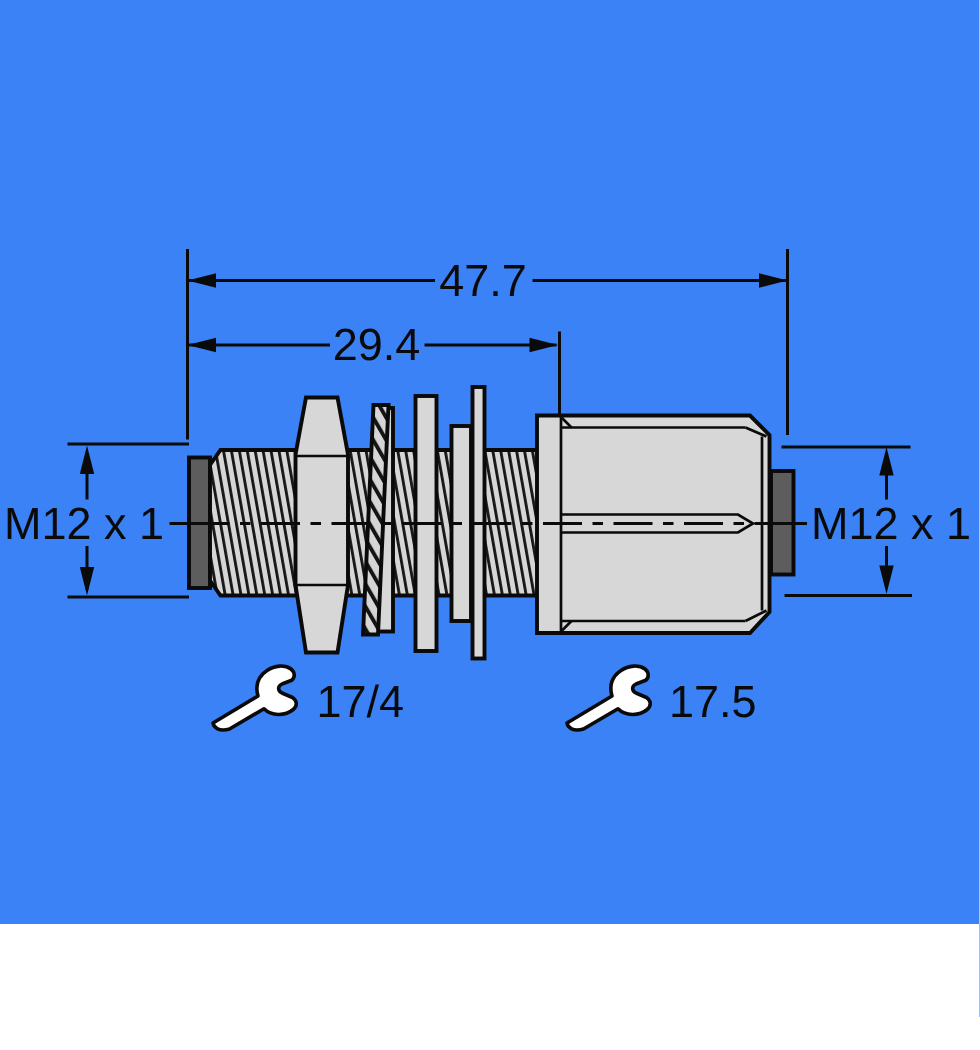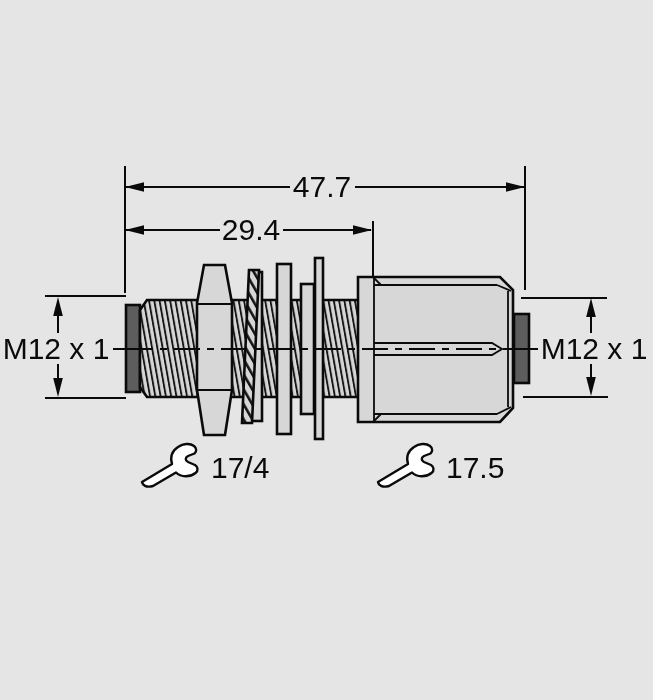--- a/index.html
+++ b/index.html
@@ -3,22 +3,22 @@
 <meta charset="utf-8">
 <style>
   html, body {
     margin: 0;
     padding: 0;
     background: #ffffff;
   }
   .stage {
     position: relative;
     width: 653px;
-    height: 700px;
-    background: #e5e5e5;
+    height: 616px;
+    background: #3b82f6;
     overflow: hidden;
     font-family: "Liberation Sans", "DejaVu Sans", sans-serif;
   }
   svg { display: block; }
   .dim-text {
     font-family: "Liberation Sans", "DejaVu Sans", sans-serif;
     font-size: 30px;
     fill: #0a0a0a;
   }
   .outline   { stroke: #0a0a0a; stroke-width: 2.6; }

